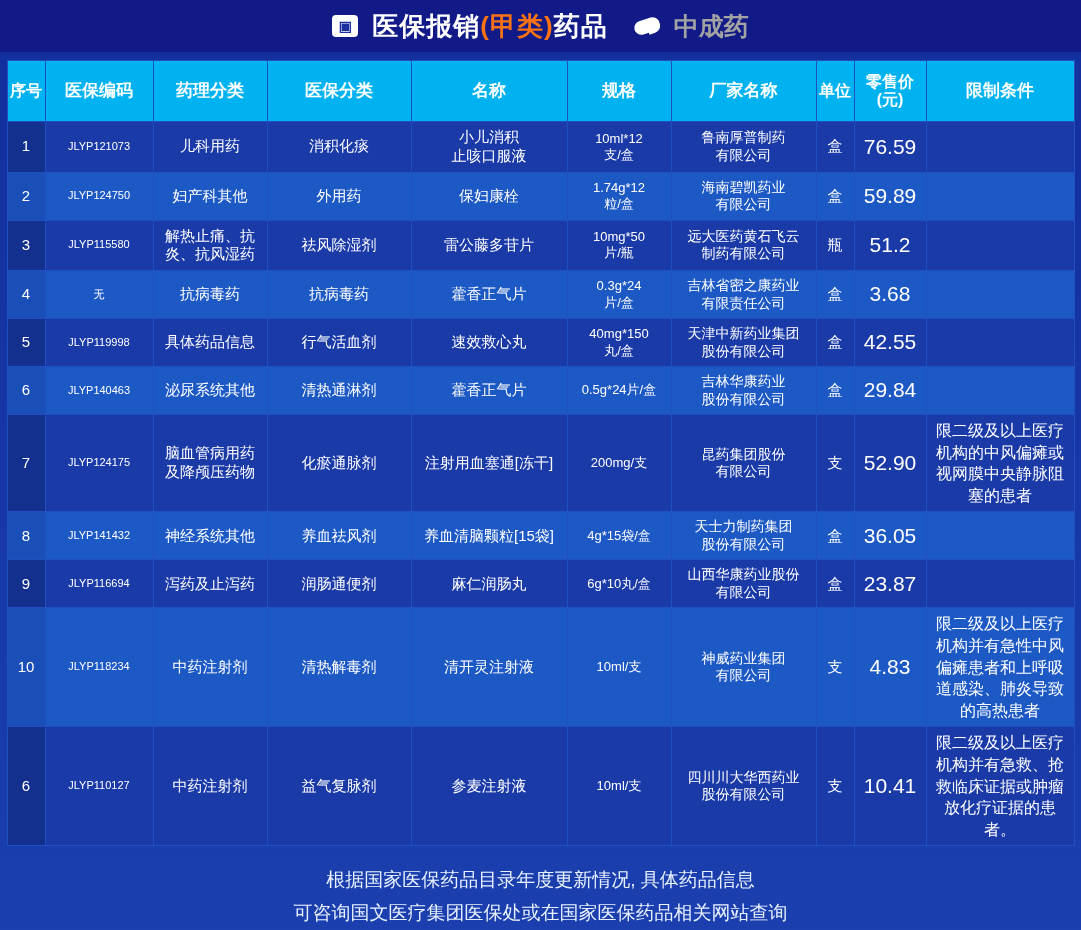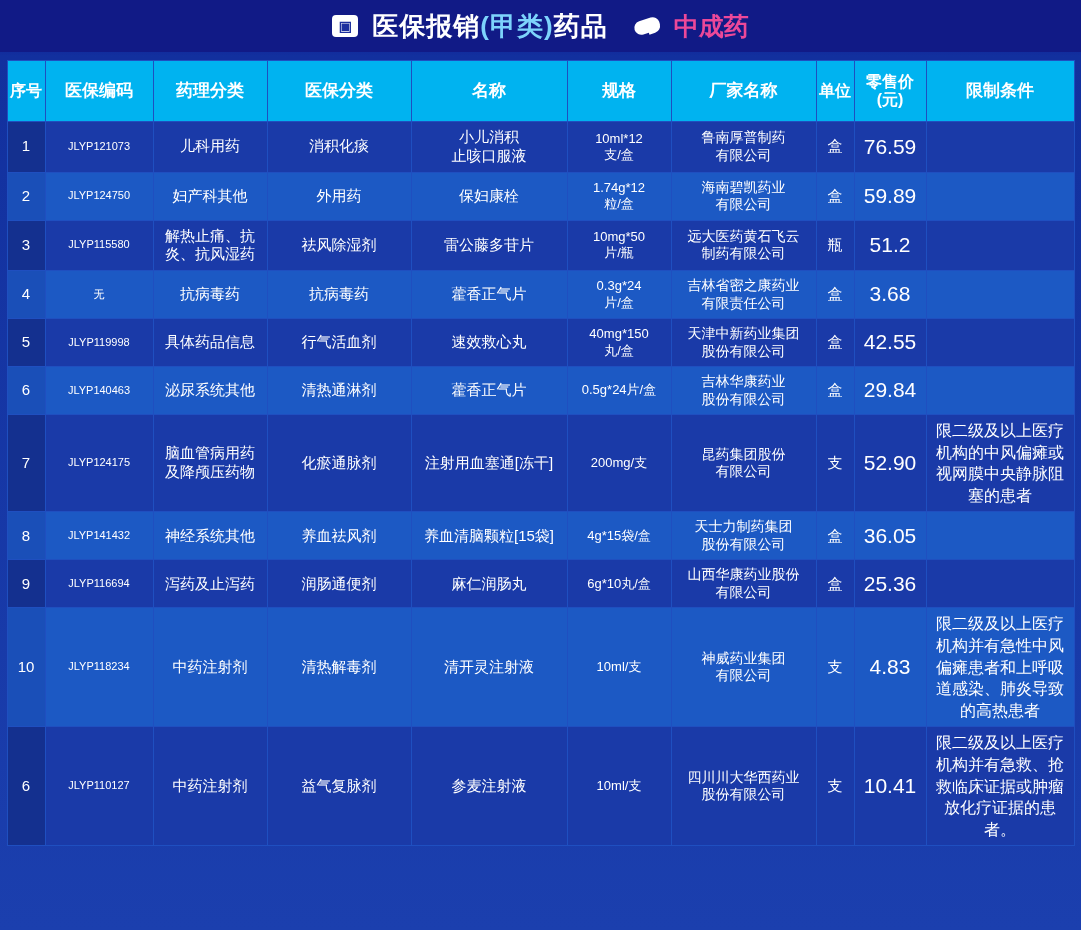--- a/index.html
+++ b/index.html
@@ -41,21 +41,21 @@
     text-align: center;
     font-weight: bold;
   }
   .header .title-main {
     font-size: 26px;
     font-weight: bold;
     letter-spacing: 1px;
     color: #ffffff;
   }
   .header .title-main .hl {
-    color: #7dd3fc;
+    color: #f97316;
   }
   .header .cap-icon {
     display: inline-block;
     width: 26px;
     height: 18px;
     margin-left: 12px;
     position: relative;
   }
   .header .cap-icon:before {
     content: "";
@@ -72,21 +72,21 @@
     left: 13px; top: 2px;
     width: 13px; height: 14px;
     border-top-right-radius: 9px;
     border-bottom-right-radius: 9px;
     background: #ffffff;
     transform: rotate(-18deg);
   }
   .header .title-sub {
     font-size: 25px;
     font-weight: bold;
-    color: #ec4899;
+    color: #a3a3a3;
     font-family: Liberation Mono, monospace;
   }
 
   
   table.drug-table {
     border-collapse: collapse;
     margin: 8px auto 0 auto;
     width: 1065px;
     table-layout: fixed;
   }
@@ -289,21 +289,21 @@
         </tr>
         <tr class="odd">
           <td class="sn">9</td>
           <td class="code">JLYP116694</td>
           <td class="pharm">泻药及止泻药</td>
           <td class="insure">润肠通便剂</td>
           <td class="name">麻仁润肠丸</td>
           <td class="spec">6g*10丸/盒</td>
           <td class="factory">山西华康药业股份<br>有限公司</td>
           <td class="unit">盒</td>
-          <td class="price">25.36</td>
+          <td class="price">23.87</td>
           <td class="limit"></td>
         </tr>
         <tr class="even">
           <td class="sn">10</td>
           <td class="code">JLYP118234</td>
           <td class="pharm">中药注射剂</td>
           <td class="insure">清热解毒剂</td>
           <td class="name">清开灵注射液</td>
           <td class="spec">10ml/支</td>
           <td class="factory">神威药业集团<br>有限公司</td>
@@ -319,14 +319,18 @@
           <td class="name">参麦注射液</td>
           <td class="spec">10ml/支</td>
           <td class="factory">四川川大华西药业<br>股份有限公司</td>
           <td class="unit">支</td>
           <td class="price">10.41</td>
           <td class="limit">限二级及以上医疗机构并有急救、抢救临床证据或肿瘤放化疗证据的患者。</td>
         </tr>
       </tbody>
   </table>
 
+  <div class="footer">
+    <div>根据国家医保药品目录年度更新情况, 具体药品信息</div>
+    <div>可咨询国文医疗集团医保处或在国家医保药品相关网站查询</div>
+  </div>
 
 </div>
 
 </body></html>

